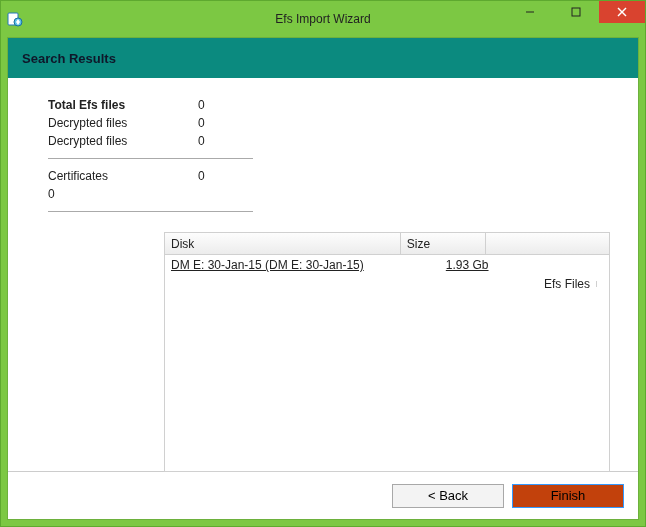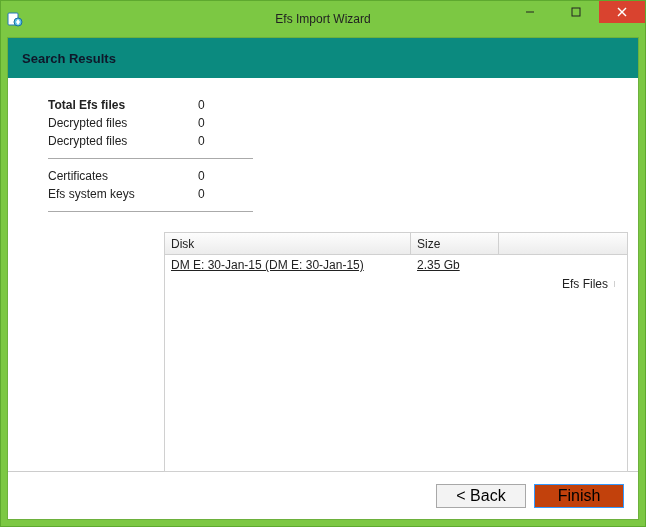--- a/index.html
+++ b/index.html
@@ -64,58 +64,58 @@
   .stat-label { width:150px; }
   .stat-val { }
   .bold { font-weight:bold; }
   .sep {
     border:none; border-top:1px solid #aaa;
     margin:8px 0;
     width:205px;
   }
   .table-wrap {
     position:absolute;
-    left:156px; right:10px; top:154px;
+    left:156px; right:28px; top:154px;
     border:1px solid #d0d0d0;
     background:#fff;
     height:240px;
   }
   .thead {
     display:flex; height:22px;
     background:linear-gradient(#fdfdfd,#ececec);
     border-bottom:1px solid #d0d0d0;
     font-size:12px;
   }
   .th {
     border-right:1px solid #d0d0d0;
     padding:3px 6px;
     display:flex; align-items:center;
   }
   .th.size { justify-content:flex-start; }
   .th.efs { justify-content:flex-end; }
   .col-disk { width:246px; }
-  .col-size { width:88px; }
+  .col-size { width:88px;text-align:right; }
   .col-efs { width:116px;margin-top:48px; }
   .col-pad { flex:1; border-right:none; }
   .trow {
     display:flex; height:20px; align-items:center;
     font-size:12px;
     text-decoration:underline;
   }
   .td { padding:2px 6px; }
   .footer {
     height:48px;
     border-top:1px solid #ccc;
     display:flex; align-items:center; justify-content:flex-end;
     gap:8px; padding-right:14px;
     background:#fff;
   }
   button.wiz {
-    width:90px; height:24px;
-    font-family:inherit; font-size:16px;
+    width:112px; height:24px;
+    font-family:inherit; font-size:13px;
     background:#f3f3f3;
     border:1px solid #a8a8a8;
     cursor:pointer;
   }
   button.wiz.default {
     border:1px solid #3399ff;
     background:#c2410c;
   }
 </style>
 </head>
@@ -170,36 +170,35 @@
         <div class="stat-row">
           <span class="stat-label">Decrypted files</span>
           <span class="stat-val">0</span>
         </div>
         <hr class="sep">
         <div class="stat-row">
           <span class="stat-label">Certificates</span>
           <span class="stat-val">0</span>
         </div>
         <div class="stat-row">
-          <span class="stat-label">Efs system keys</span>
           <span class="stat-val">0</span>
         </div>
         <hr class="sep">
       </div>
 
       <div class="table-wrap">
         <div class="thead">
           <div class="th col-disk">Disk</div>
           <div class="th col-size size">Size</div>
           <div class="th col-efs efs">Efs Files</div>
           <div class="th col-pad"></div>
         </div>
         <div class="trow">
           <div class="td col-disk">DM E: 30-Jan-15 (DM E: 30-Jan-15)</div>
-          <div class="td col-size">2.35 Gb</div>
+          <div class="td col-size">1.93 Gb</div>
           <div class="td col-efs" style="text-align:right"></div>
         </div>
       </div>
 
     </div>
 
     <div class="footer">
       <button class="wiz">&lt; Back</button>
       <button class="wiz default">Finish</button>
     </div>

